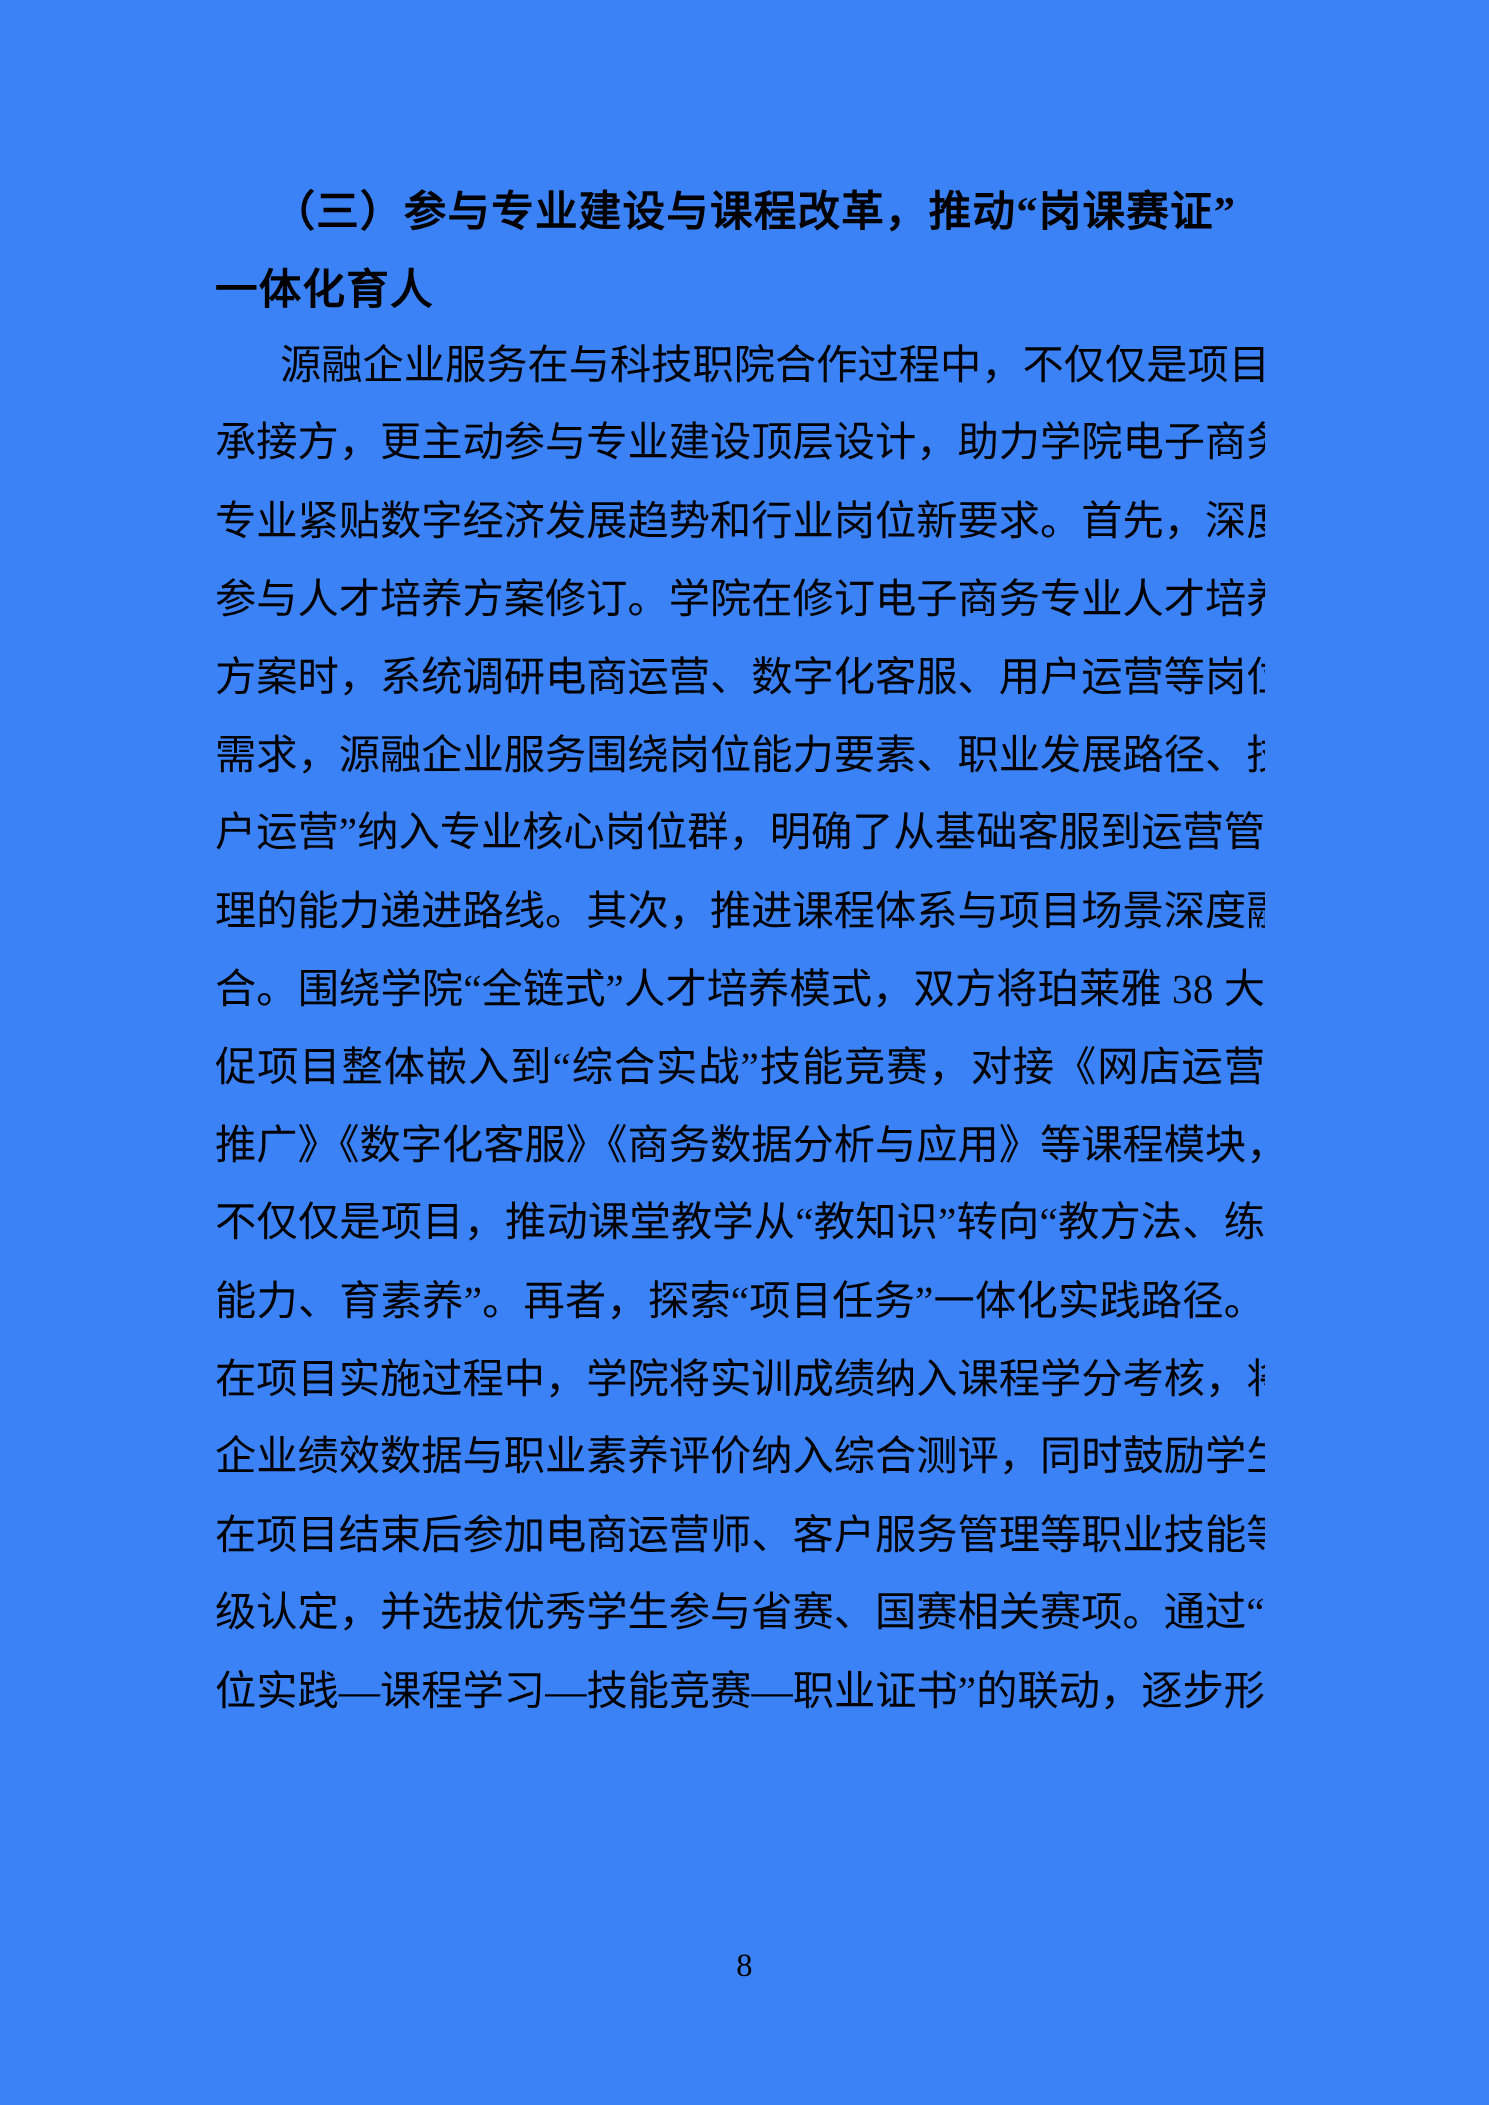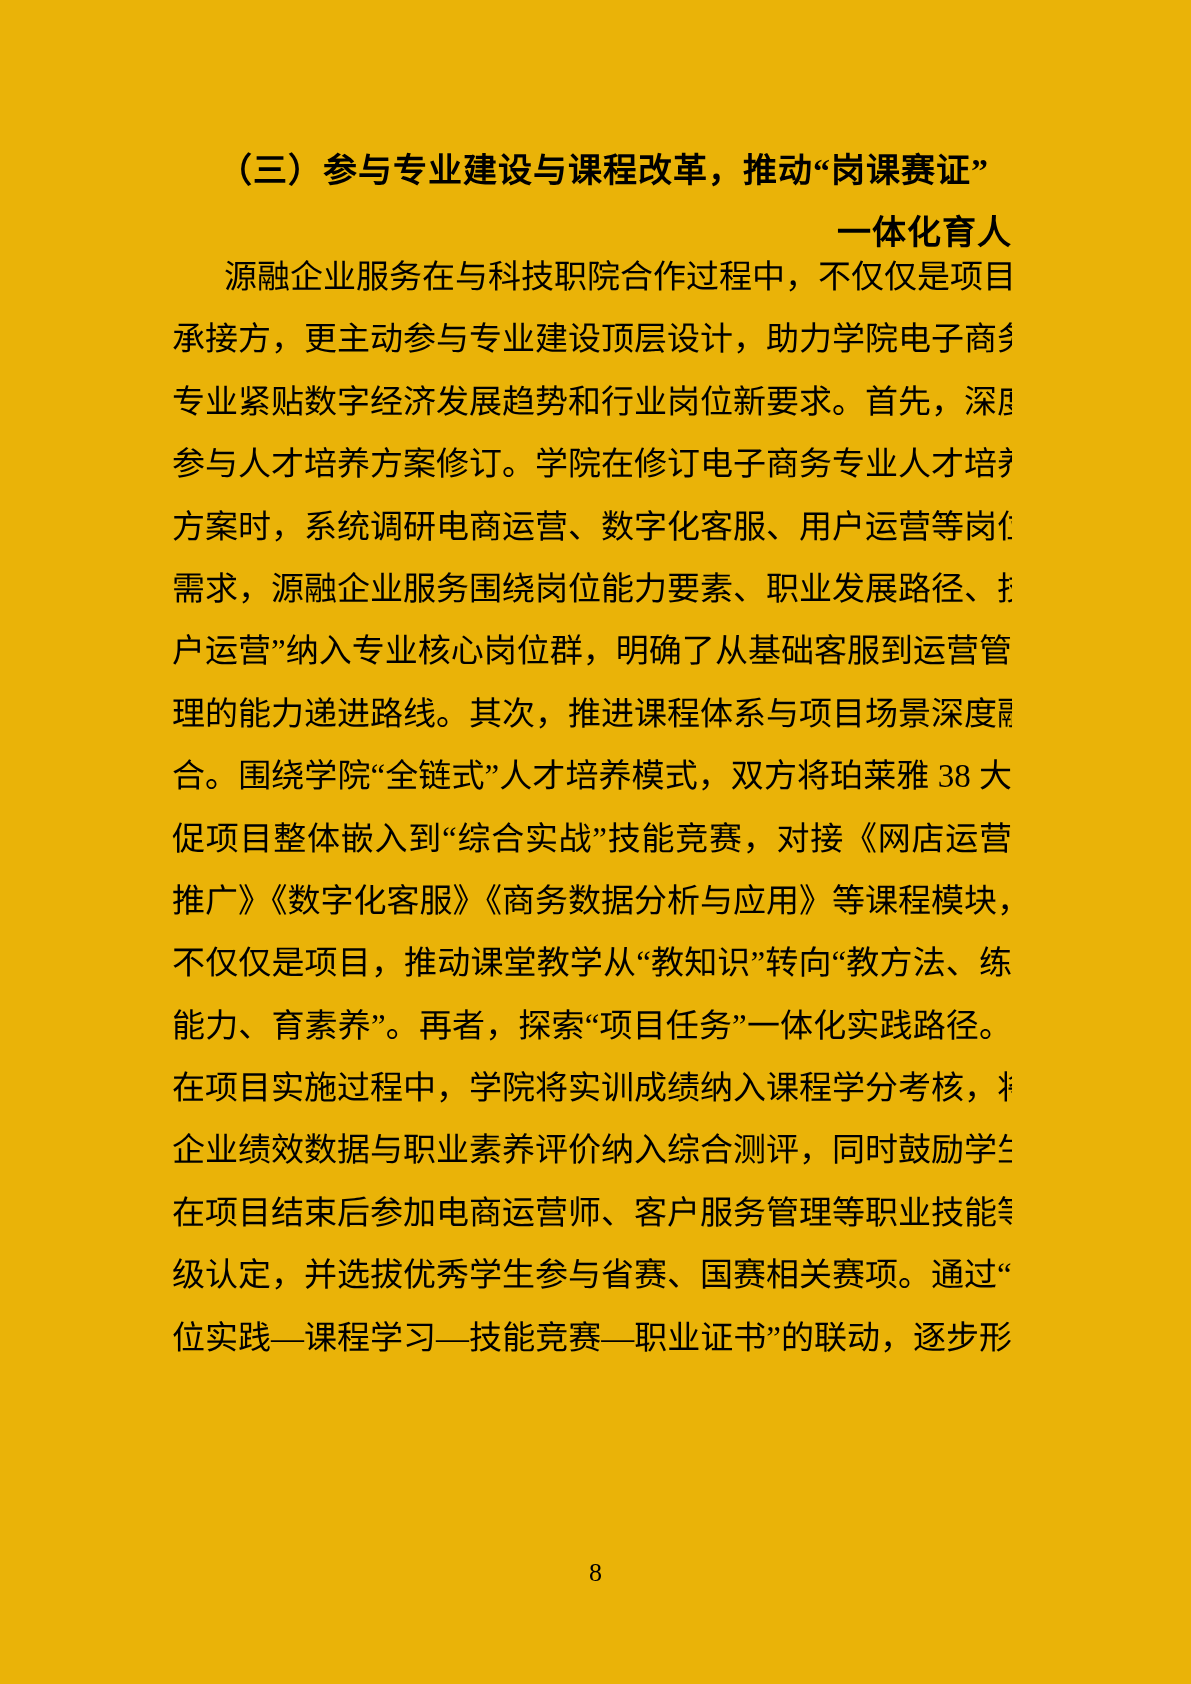--- a/index.html
+++ b/index.html
@@ -5,21 +5,21 @@
   
   html, body {
     margin: 0;
     padding: 0;
     background: #ffffff;
   }
   .page {
     position: relative;
     width: 1191px;
     height: 1684px;
-    background: #eab308;
+    background: #3b82f6;
     color: #000000;
     font-family: "Liberation Serif", "DejaVu Serif", serif;
     overflow: hidden;
   }
   
   .heading {
     position: absolute;
     left: 172px;
     width: 840px;
     top: 140px;
@@ -27,28 +27,27 @@
     font-size: 34px;
     line-height: 62px;
     letter-spacing: 1px;
     white-space: nowrap;
   }
   .heading .h-line1 {
     text-indent: 46px;
   }
   .heading .h-line2 {
     text-indent: 0;
-    text-align: right;
   }
   
   .body-block {
     position: absolute;
     left: 172px;
     width: 840px;
-    top: 246px;
+    top: 262px;
     font-size: 33px;
     color: #000000;
   }
   .body-line {
     height: 62.4px;
     line-height: 62.4px;
     text-align: justify;
     text-align-last: justify;
     text-justify: inter-ideograph;
     white-space: nowrap;

